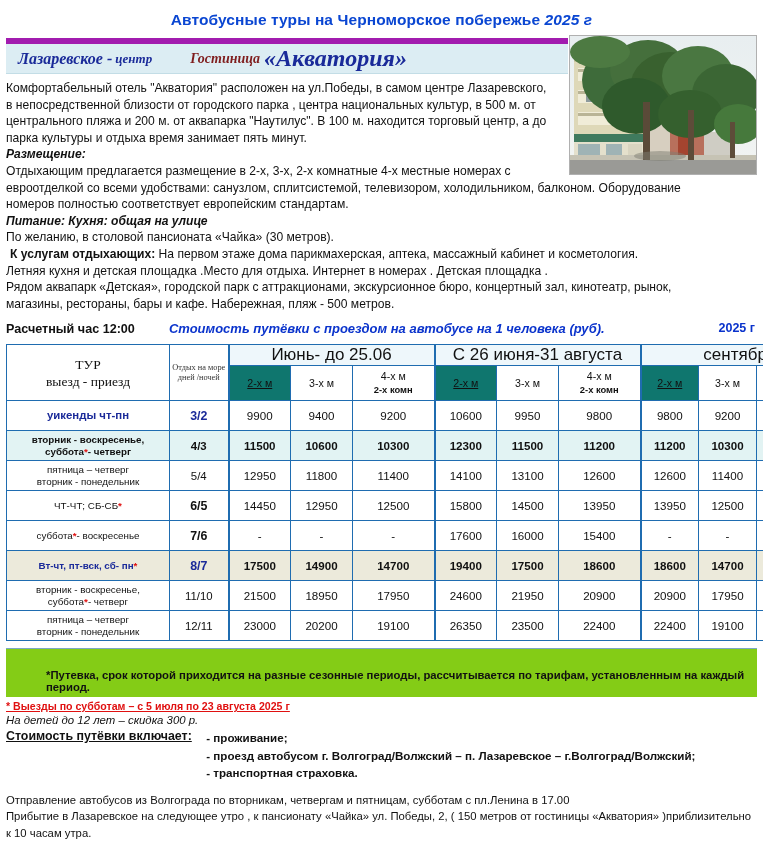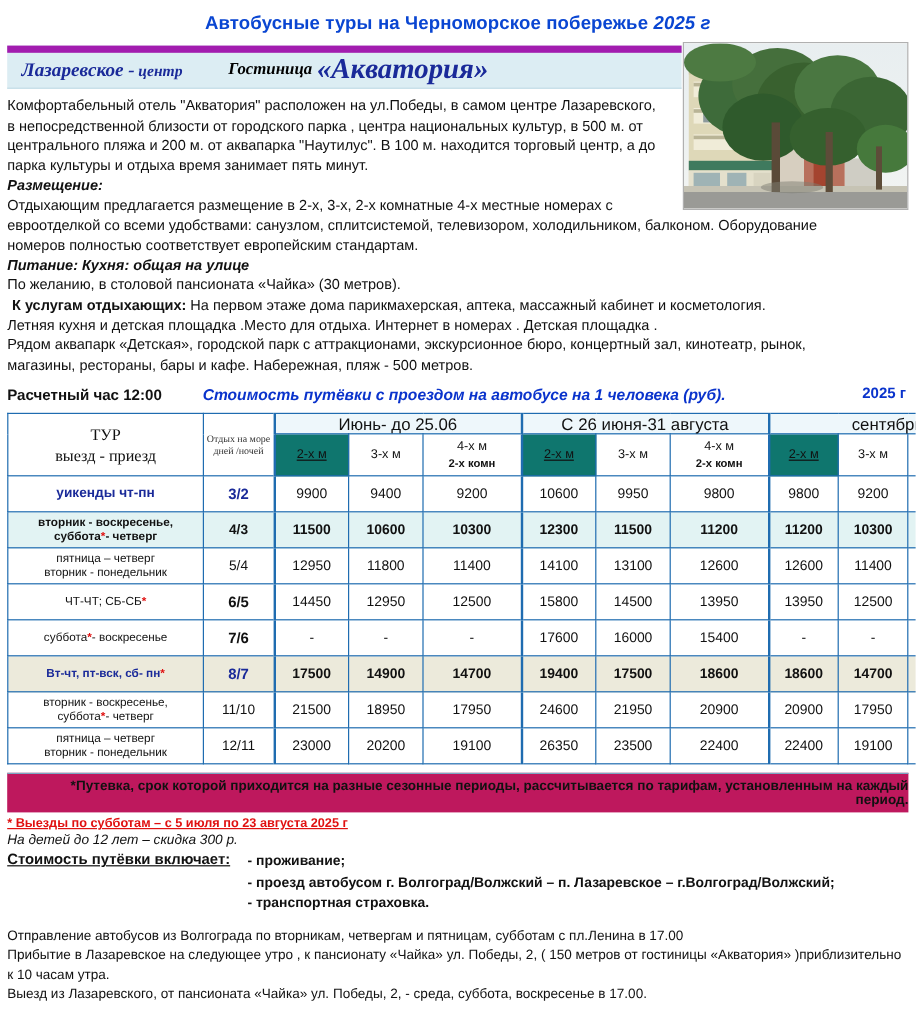--- a/index.html
+++ b/index.html
@@ -69,21 +69,21 @@
     font-style: italic;
     font-weight: bold;
     color: #1a2a99;
     font-size: 13px;
     margin-left: 3px;
   }
   .banner .hotel-label {
     font-family: "Liberation Serif", serif;
     font-style: italic;
     font-weight: bold;
-    color: #000000;
+    color: #7f1d1d;
     font-size: 14px;
     margin-left: 38px;
   }
   .banner .hotel-name {
     font-family: "Liberation Serif", serif;
     font-style: italic;
     font-weight: bold;
     color: #1a2a99;
     font-size: 24px;
     margin-left: 4px;
@@ -174,21 +174,21 @@
   }
   thead .h-days {
     font-family: "Liberation Serif", serif;
     font-size: 8.3px;
     line-height: 9.5px;
     color: #333;
     padding: 2px 3px;
     text-align: center;
   }
   thead .h-month {
-    font-size: 14px;
+    font-size: 17px;
     font-weight: bold;
     color: #111;
     background: #eef7fb;
     padding: 3px 0;
   }
   thead .h-room {
     font-size: 10.6px;
     font-weight: bold;
     color: #111;
     padding: 3px 1px 4px 1px;
@@ -233,30 +233,29 @@
     color: #1a2a99;
     font-weight: bold;
     font-size: 11.4px;
   }
   tbody tr.weekend td.days { font-size: 12.4px; }
   tbody td.bigdays { font-size: 12.4px; font-weight: bold; }
   .ast { color: #e01010; font-weight: bold; }
 
   
   .note-band {
-    background: #be185d;
+    background: #84cc16;
     font-size: 11.3px;
     font-weight: bold;
     color: #111;
-    padding: 4px 0 4px 40px;
+    padding: 20px 0 4px 40px;
     margin-top: 7px;
     border-top: 1px solid #7aa8c4;
     width: 751px;
     box-sizing: border-box;
-    text-align: right;
   }
   .note-red {
     color: #e01010;
     font-size: 10.6px;
     font-weight: bold;
     text-decoration: underline;
     margin-top: 3px;
     display: block;
   }
   .note-ital {

